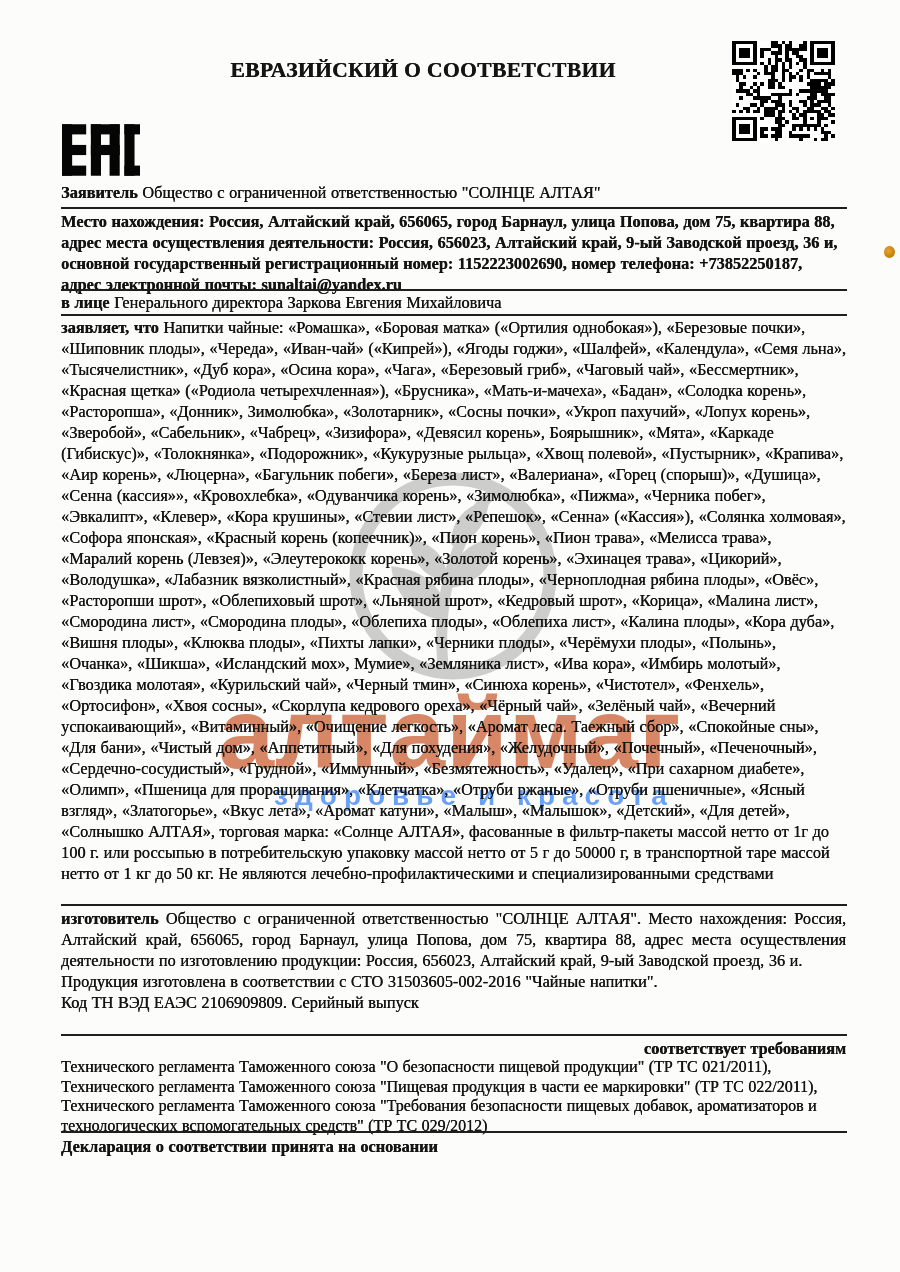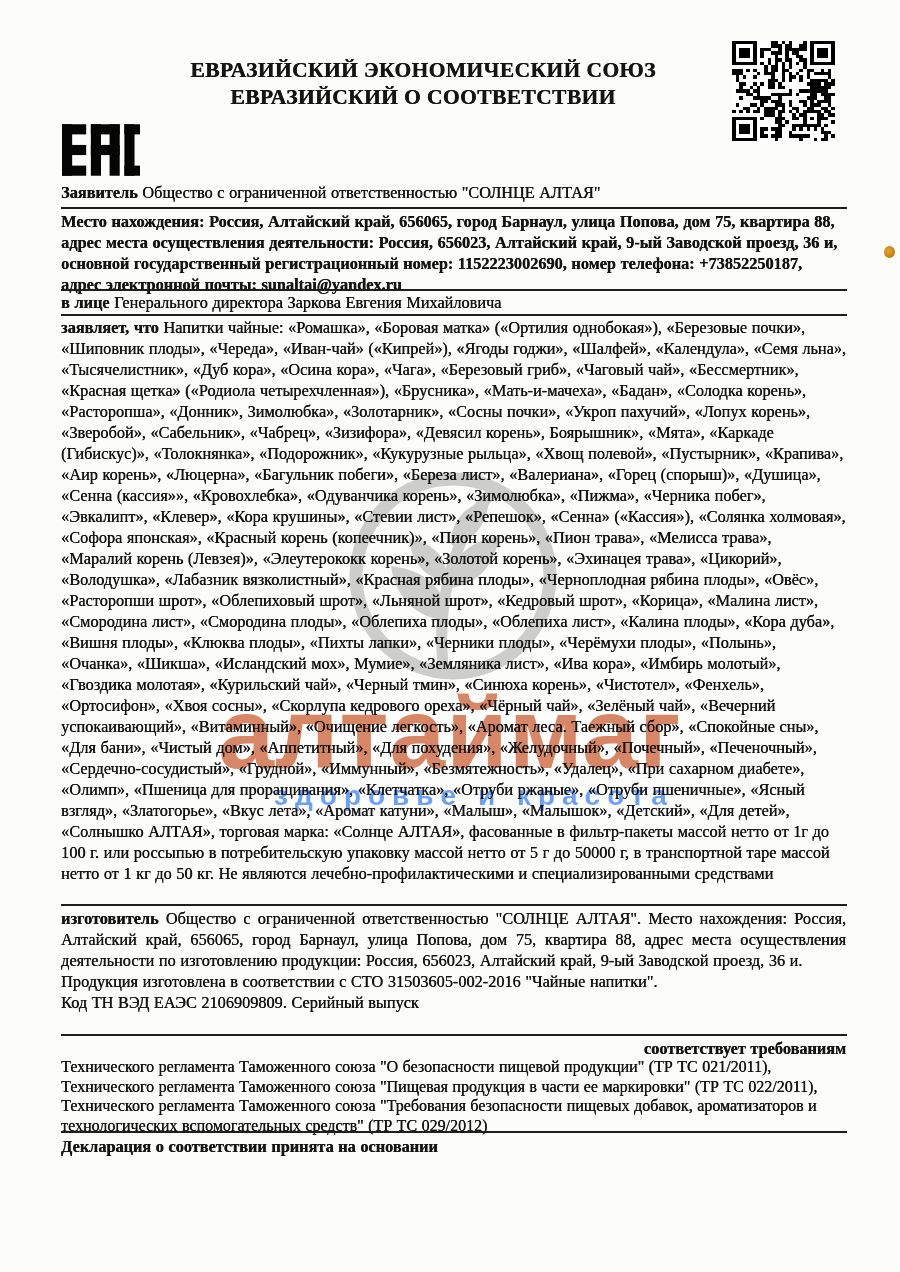--- a/index.html
+++ b/index.html
@@ -496,21 +496,20 @@
         <rect x="61" y="0" width="13" height="66"></rect>
         <rect x="37" y="0" width="37" height="13"></rect>
         <rect x="37" y="26.5" width="37" height="13"></rect>
         <rect x="80" y="0" width="13" height="66"></rect>
         <rect x="80" y="0" width="20" height="13"></rect>
         <rect x="80" y="53" width="20" height="13"></rect>
       </svg>
     </div>
 
     <div class="abs header">
-      <div>ЕВРАЗИЙСКИЙ ЭКОНОМИЧЕСКИЙ СОЮЗ</div>
       <div>ЕВРАЗИЙСКИЙ О СООТВЕТСТВИИ</div>
     </div>
 
     <div class="abs txt" style="top:182px;">
       <span class="lbl">Заявитель</span>
       <span>Общество с ограниченной ответственностью "СОЛНЦЕ АЛТАЯ"</span>
     </div>
 
     <div class="abs rule" style="top:207px;"></div>
 

